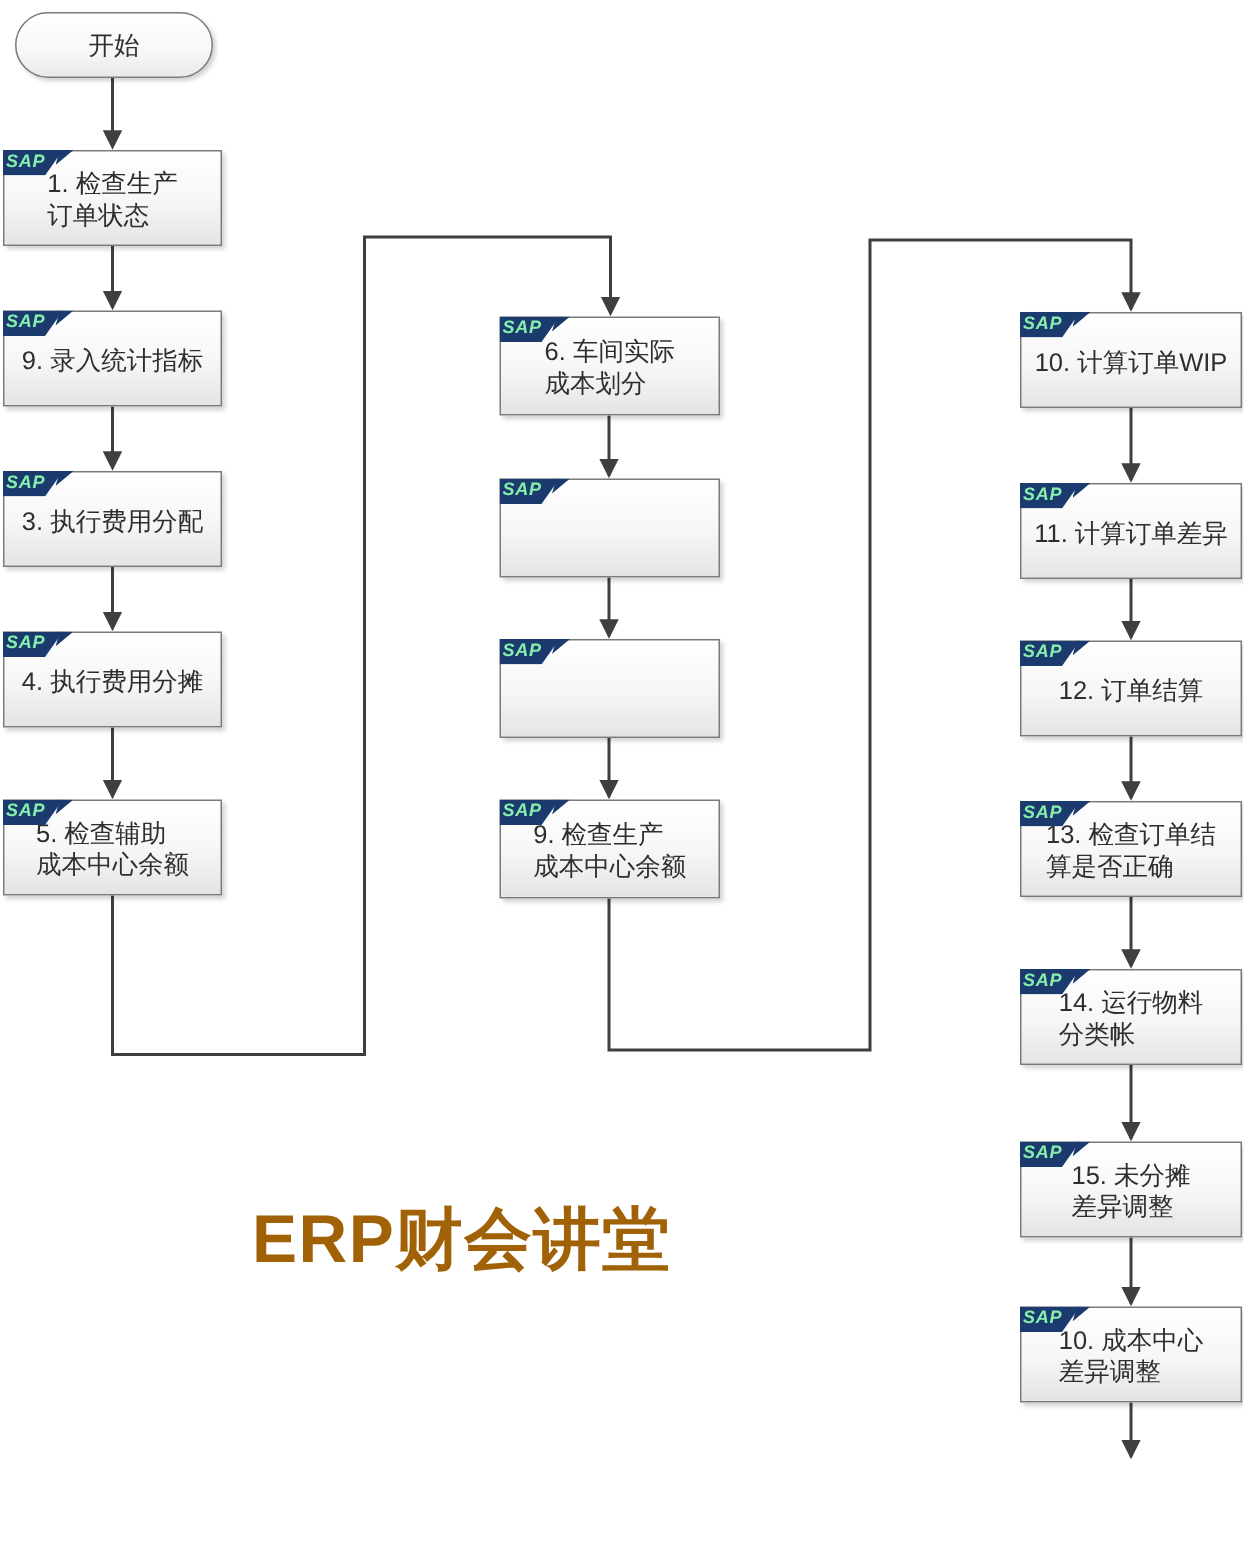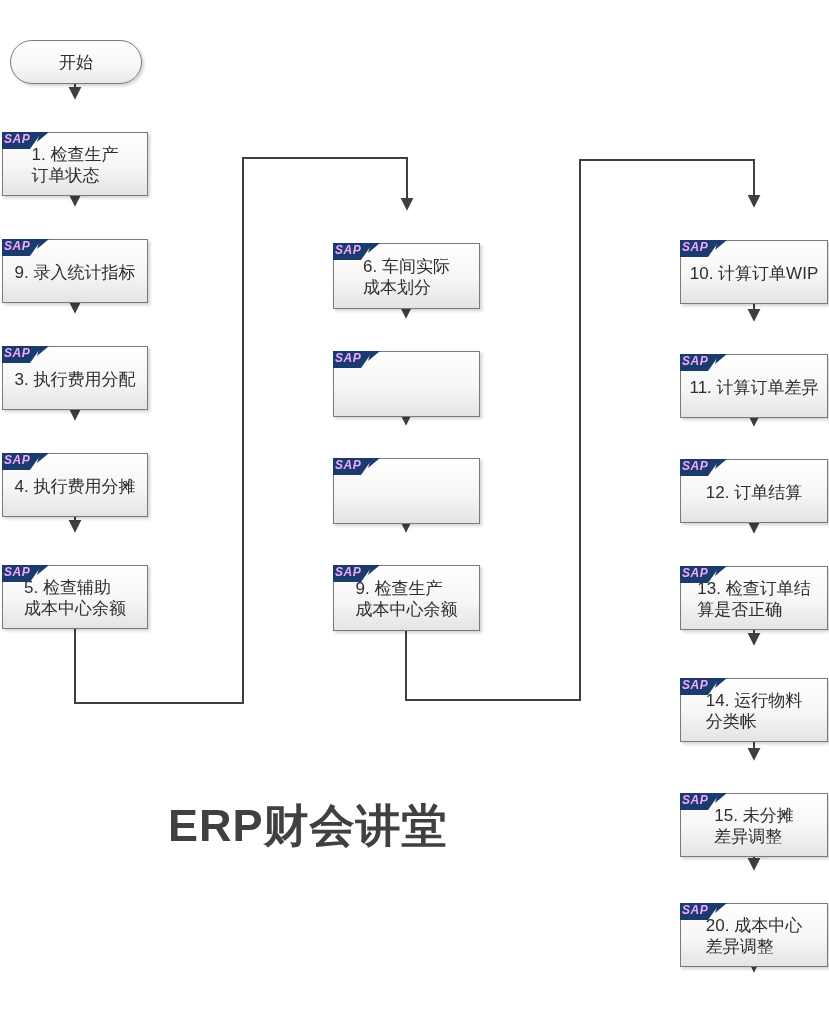--- a/index.html
+++ b/index.html
@@ -1,21 +1,21 @@
 <!DOCTYPE html>
 <html><head>
 <meta charset="utf-8">
 <style>
   html,body{margin:0;padding:0;background:#fff;}
   .canvas{
     position:relative;width:829px;height:1034px;background:#fff;overflow:hidden;
     font-family:"Liberation Sans","DejaVu Sans",sans-serif;
   }
   .connectors{position:absolute;left:0;top:0;z-index:0;}
-  .node{position:absolute;z-index:1;box-sizing:border-box;margin-top:32px;}
+  .node{position:absolute;z-index:1;box-sizing:border-box;}
   .step{
     background:linear-gradient(180deg,#ffffff 0%,#f6f6f6 55%,#e4e4e4 100%);
     border:1px solid #7a7a7a;
     box-shadow:2px 2px 3px rgba(0,0,0,0.18);
     display:flex;align-items:center;justify-content:center;
   }
   .step .lbl{
     white-space:pre-line;text-align:left;color:#2e2e2e;
     font-size:17px;line-height:21px;padding-top:2px;
   }
@@ -25,31 +25,31 @@
     box-shadow:2px 2px 3px rgba(0,0,0,0.18);
     display:flex;align-items:center;justify-content:center;
     color:#2e2e2e;font-size:17px;
   }
   .saplogo{position:absolute;top:-1px;left:-1px;width:47px;height:17px;}
   .sap-main{
     position:absolute;left:0;top:0;width:40px;height:17px;background:#1b3a6e;
     clip-path:polygon(0 0,100% 0,70% 100%,0 100%);
   }
   .sap-txt{
-    display:block;color:#f0abfc;font-weight:bold;font-style:italic;
+    display:block;color:#86efac;font-weight:bold;font-style:italic;
     font-size:12px;line-height:15px;padding-left:2px;letter-spacing:0.5px;
     font-family:"Liberation Sans",sans-serif;
   }
   .sap-sliver{
     position:absolute;left:35px;top:0;width:12px;height:10px;background:#1b3a6e;
     clip-path:polygon(25% 0,100% 0,0 100%);
   }
   .title{
     position:absolute;left:168px;top:796px;z-index:1;
-    color:#404040;font-size:45px;font-weight:bold;letter-spacing:1px;
+    color:#a16207;font-size:45px;font-weight:bold;letter-spacing:1px;
     font-family:"Liberation Sans","DejaVu Sans",sans-serif;
   }
 </style>
 </head>
 <body>
 
 <div class="canvas">
 
   <svg class="connectors" width="829" height="1034" viewBox="0 0 829 1034">
     <defs>
@@ -225,19 +225,19 @@
     <div class="lbl">15. 未分摊
 差异调整</div>
   </div>
   <div class="node step" style="left:680px;top:871px;width:148px;height:64px;">
     <span class="saplogo">
         <span class="sap-main">
           <b class="sap-txt">SAP</b>
         </span>
         <span class="sap-sliver"></span>
       </span>
-    <div class="lbl">20. 成本中心
+    <div class="lbl">10. 成本中心
 差异调整</div>
   </div>
 
   <div class="title">ERP财会讲堂</div>
 
 </div>
 
 </body></html>

